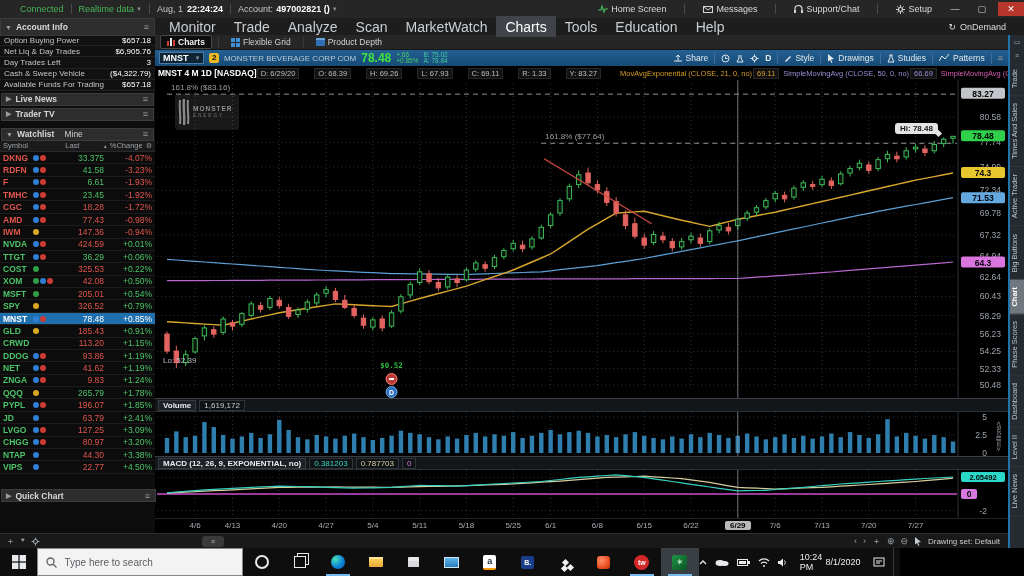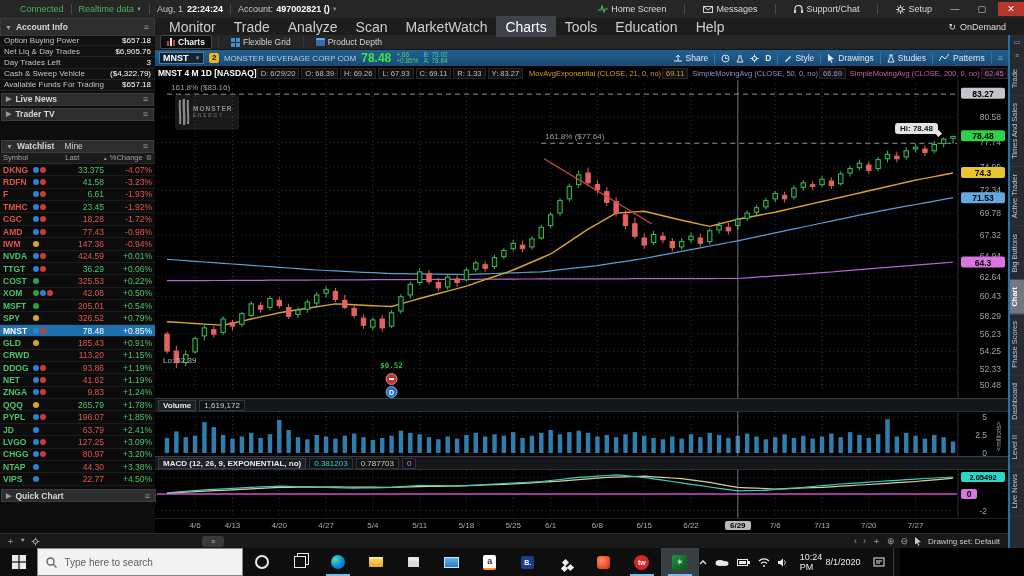--- a/index.html
+++ b/index.html
@@ -22,21 +22,21 @@
 .menu-item{padding:2.5px 9px;color:#c9ced3;font-size:14px}
 .menu-item.active{background:#40444a;color:#fff}
 #ondemand{position:absolute;right:18px;top:0;height:17px;display:flex;align-items:center;color:#d9dde0;font-size:9px;gap:4px}
 
 #sidebar{position:absolute;left:0;top:35px;width:155px;height:498px;background:#0d0d0d;z-index:4}
 .acct-row{height:11.2px;display:flex;align-items:center;justify-content:space-between;padding:0 4px;background:#111;border-bottom:1px solid #222;font-size:8px}
 .acct-row .al{color:#c2c6ca}
 .acct-row .av{color:#fff;font-weight:normal}
 .sechdr{height:13px;margin:2px 1px 0 1px;background:#2d2d2d;border:1px solid #3c3c3c;display:flex;align-items:center;gap:4px;padding:0 4px;font-size:8.5px;color:#d6d6d6;font-weight:bold}
 .sec-caret{color:#9a9a9a;font-size:7px}
-#wl-title-row{margin-top:19px}
+#wl-title-row{margin-top:7px}
 #wl-list-name{font-weight:normal;color:#cfcfcf;margin-left:6px}
 #wl-cols{height:11px;display:flex;align-items:center;background:#1b1b1b;border-bottom:1px solid #2a2a2a;font-size:7.5px;color:#9aa2a8;padding:0 3px}
 #wl-cols .c-sym{width:46px}
 #wl-cols .c-last{width:50px;text-align:center}
 #wl-cols .c-chg{flex:1;text-align:right}
 .sorticon{font-size:5px;color:#8a9096;margin:0 2px 0 6px}
 .gears{margin-left:3px;color:#8a9096;font-size:7px}
 .wlrow{height:12.38px;display:flex;align-items:center;padding:0 3px;background:#0c0c0c;border-bottom:1px solid #1c1c1c;font-size:8.5px}
 .wlrow.sel{background:#1e6fad}
 .wsym{width:30px;font-weight:bold}
@@ -67,21 +67,21 @@
 #sym-company{color:#b9c8d4;font-size:8px}
 #sym-last{color:#3fe43f;font-weight:bold;font-size:12px}
 .twolines{display:flex;flex-direction:column;line-height:6.5px;font-size:6.5px}
 #sym-chg{color:#49d06a}
 #sym-ba{color:#46c8a0}
 #symrow-right{margin-left:auto;display:flex;align-items:center;gap:6px;color:#e2e8ec;font-size:8.5px}
 .srsep{width:1px;height:11px;background:#3e6f9c}
 .sricon{display:flex;align-items:center;gap:3px}
 #ohlcrow{height:14px;background:#000;display:flex;align-items:center;padding:0 3px;white-space:nowrap;overflow:hidden}
 #ohlc-title{color:#fff;font-weight:bold;font-size:8.5px;}
-.field{color:#b9bfc5;font-size:7.5px;background:#121212;border:1px solid #272727;padding:0 3px;margin-right:2px;height:11px;line-height:10px}
+.field{color:#b9bfc5;font-size:7.5px;background:#121212;border:1px solid #272727;padding:0 3px;margin-right:15px;height:11px;line-height:10px}
 .study{font-size:7.5px;margin:0 1px 0 4px}
 .studyval{font-size:7.5px;background:#121212;border:1px solid #272727;padding:0 3px;height:11px;line-height:10px}
 #mainchart{position:relative;width:853px;height:318px}
 #volhdr,#macdhdr{height:14px;background:#14171a;border-top:1px solid #3a4046;border-bottom:1px solid #2a2f34;display:flex;align-items:center;gap:3px;padding:0 3px}
 .phlabel{color:#e6eaed;font-size:8px;font-weight:bold;background:#1d2125;border:1px solid #363c42;padding:0 4px;height:11px;line-height:10px}
 .phval{color:#c8cdd2;font-size:8px;background:#101316;border:1px solid #2e343a;padding:0 4px;height:11px;line-height:10px}
 #dateaxis{position:relative;height:15px;background:#000;border-top:1px solid #222}
 .tick{position:absolute;top:2px;width:30px;text-align:center;font-size:8px;color:#a8aeb4}
 .tickbadge{background:#b9b9b9;color:#000;border-radius:2px;width:26px;font-weight:bold}
 svg{display:block}

